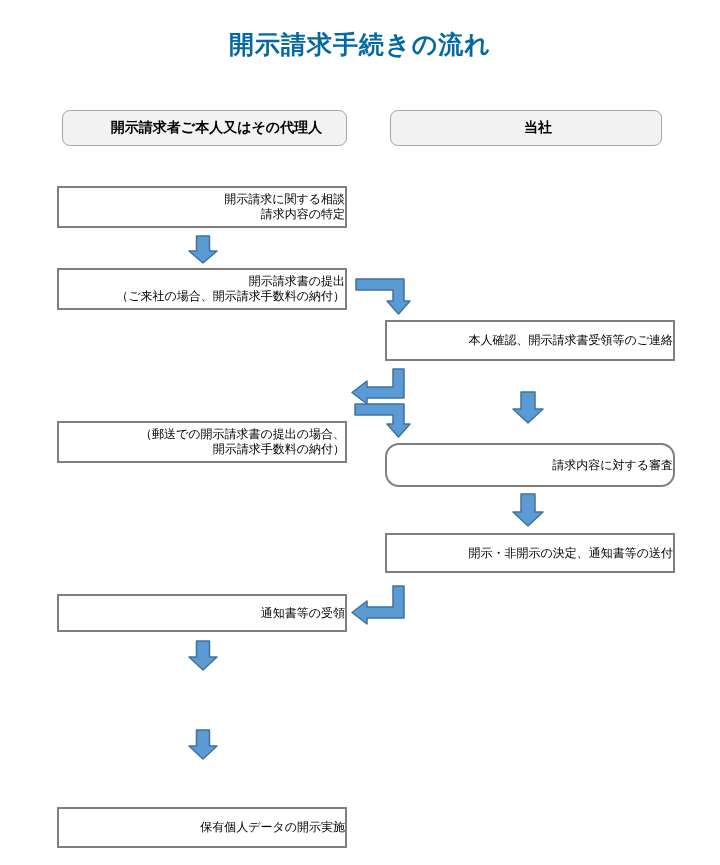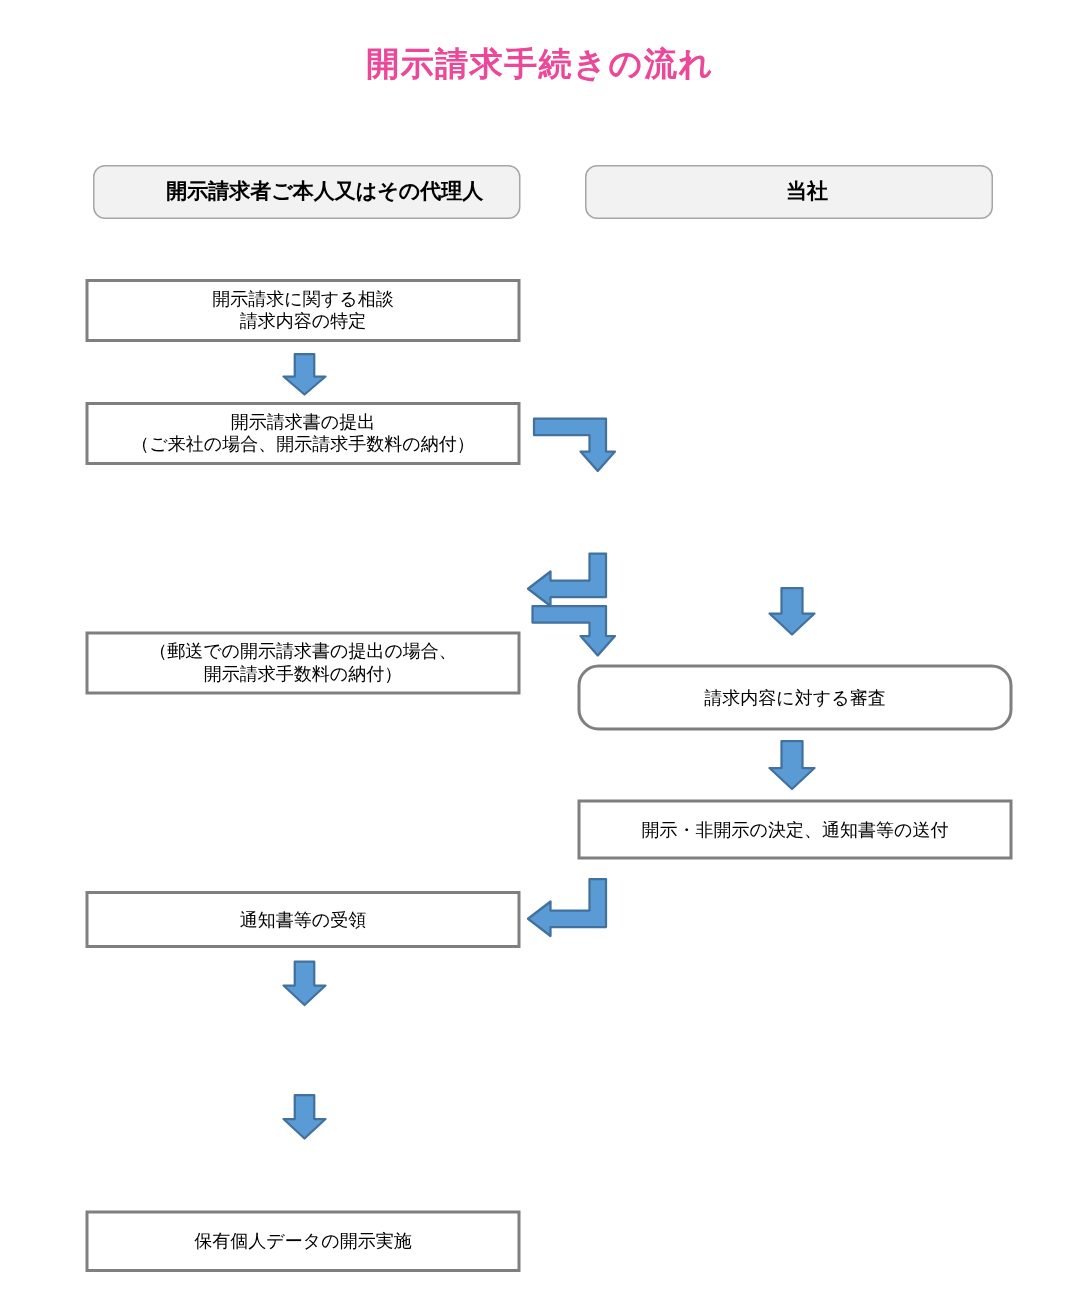--- a/index.html
+++ b/index.html
@@ -3,35 +3,35 @@
 <meta charset="utf-8">
 <style>
   html,body { margin:0; padding:0; background:#ffffff; }
   body { font-family: "Liberation Sans", "DejaVu Sans", sans-serif; }
   .canvas {
     position:relative; width:720px; height:865px; background:#ffffff;
     overflow:hidden; margin:0 auto;
   }
   .diagram-title {
     position:absolute; left:0; top:28px; width:720px;
-    text-align:center; font-size:22px; font-weight:bold; color:#ec4899;
+    text-align:center; font-size:25px; font-weight:bold; color:#0369a1;
     letter-spacing:1px;
     font-family:Liberation Serif, serif;
   }
   .lane-header {
     position:absolute; box-sizing:border-box;
     display:flex; align-items:center; justify-content:center;
     background:#F2F2F2; border:1px solid #A6A6A6; border-radius:8px;
     font-size:14px; font-weight:bold; color:#000000; text-align:center;padding-left:24px;
   }
   #lane-requester { left:62px;  top:110px; width:285px; height:36px; }
   #lane-company   { left:390px; top:110px; width:272px; height:36px; }
   .step {
     position:absolute; box-sizing:border-box;
-    display:flex; flex-direction:column; align-items:center; justify-content:center;
+    display:flex; flex-direction:column; align-items:flex-end; justify-content:center;
     background:#ffffff; border:2px solid #7F7F7F;
     font-size:12px; line-height:15px; color:#000000; text-align:center;
   }
   #step-consultation          { left:57px;  top:186px; width:290px; height:42px; }
   #step-submit-request        { left:57px;  top:268px; width:290px; height:42px; }
   #step-identity-check        { left:385px; top:320px; width:290px; height:41px; }
   #step-mail-fee              { left:57px;  top:377px; width:290px; height:42px;margin-top:44px; }
   #step-review                { left:385px; top:443px; width:290px; height:44px;border-radius:14px; }
   #step-decision              { left:385px; top:533px; width:290px; height:40px; }
   #step-receive-notice        { left:57px;  top:594px; width:290px; height:38px; }
@@ -57,20 +57,23 @@
   <div class="step" id="step-consultation">
     <span>開示請求に関する相談</span>
     <span>請求内容の特定</span>
   </div>
 
   <div class="step" id="step-submit-request">
     <span>開示請求書の提出</span>
     <span>（ご来社の場合、開示請求手数料の納付）</span>
   </div>
 
+  <div class="step" id="step-identity-check">
+    <span>本人確認、開示請求書受領等のご連絡</span>
+  </div>
 
   <div class="step" id="step-mail-fee">
     <span>（郵送での開示請求書の提出の場合、</span>
     <span>開示請求手数料の納付）</span>
   </div>
 
   <div class="step" id="step-review">
     <span>請求内容に対する審査</span>
   </div>
 

